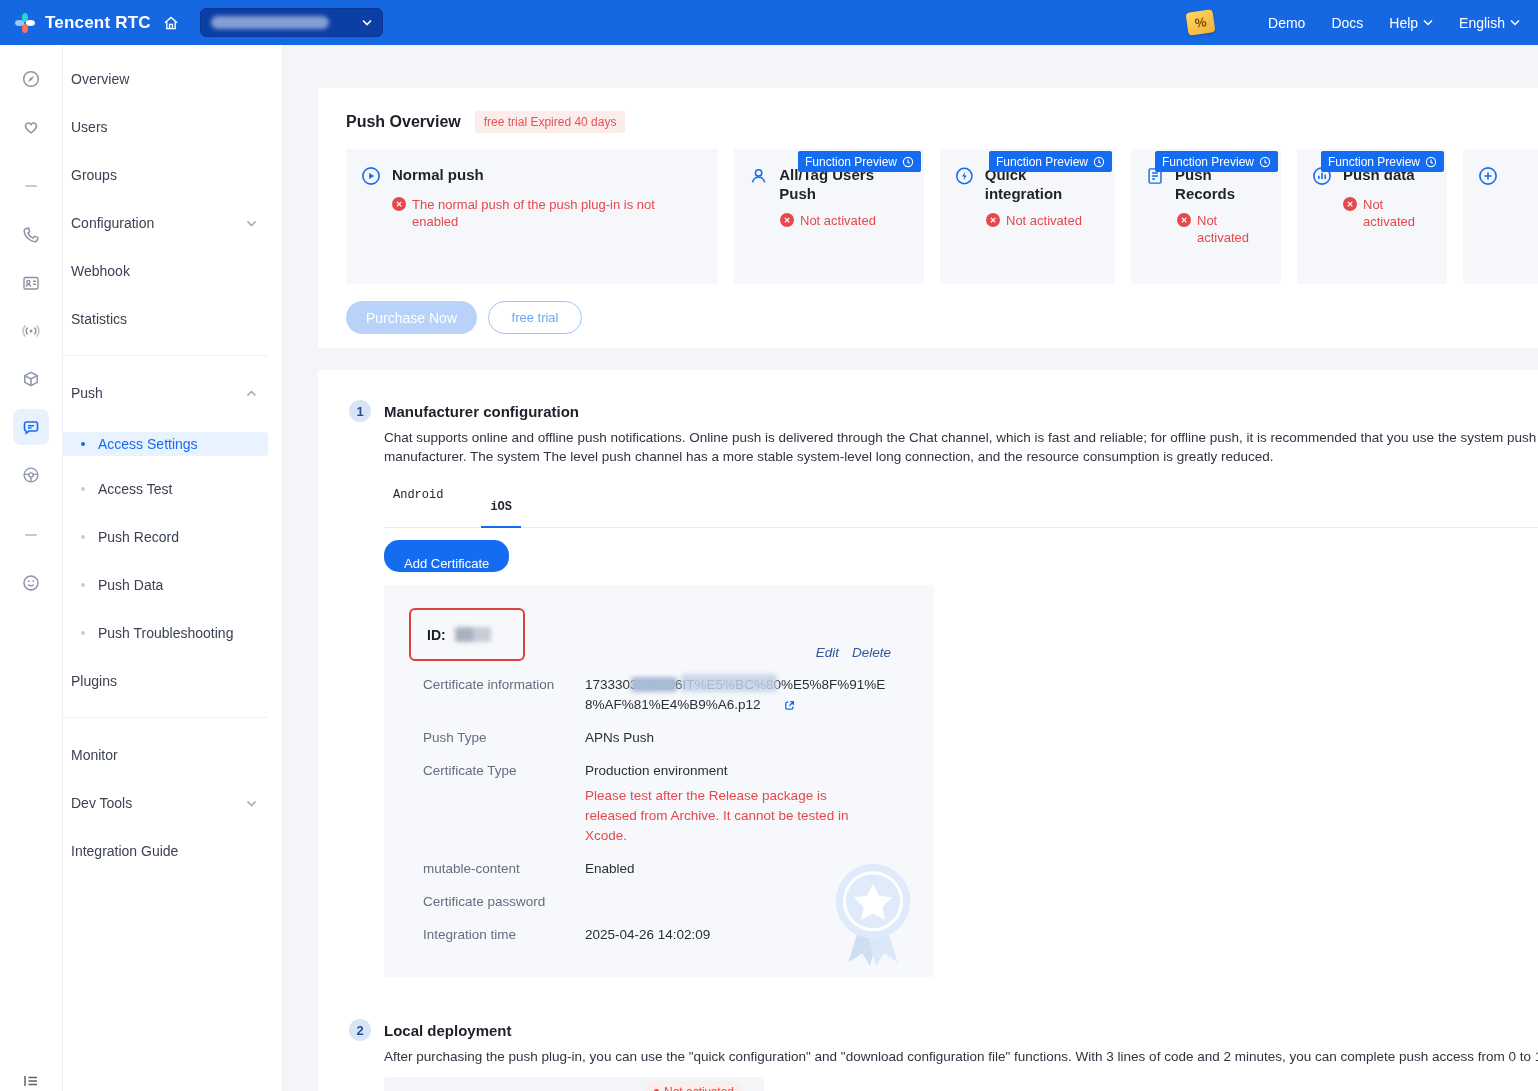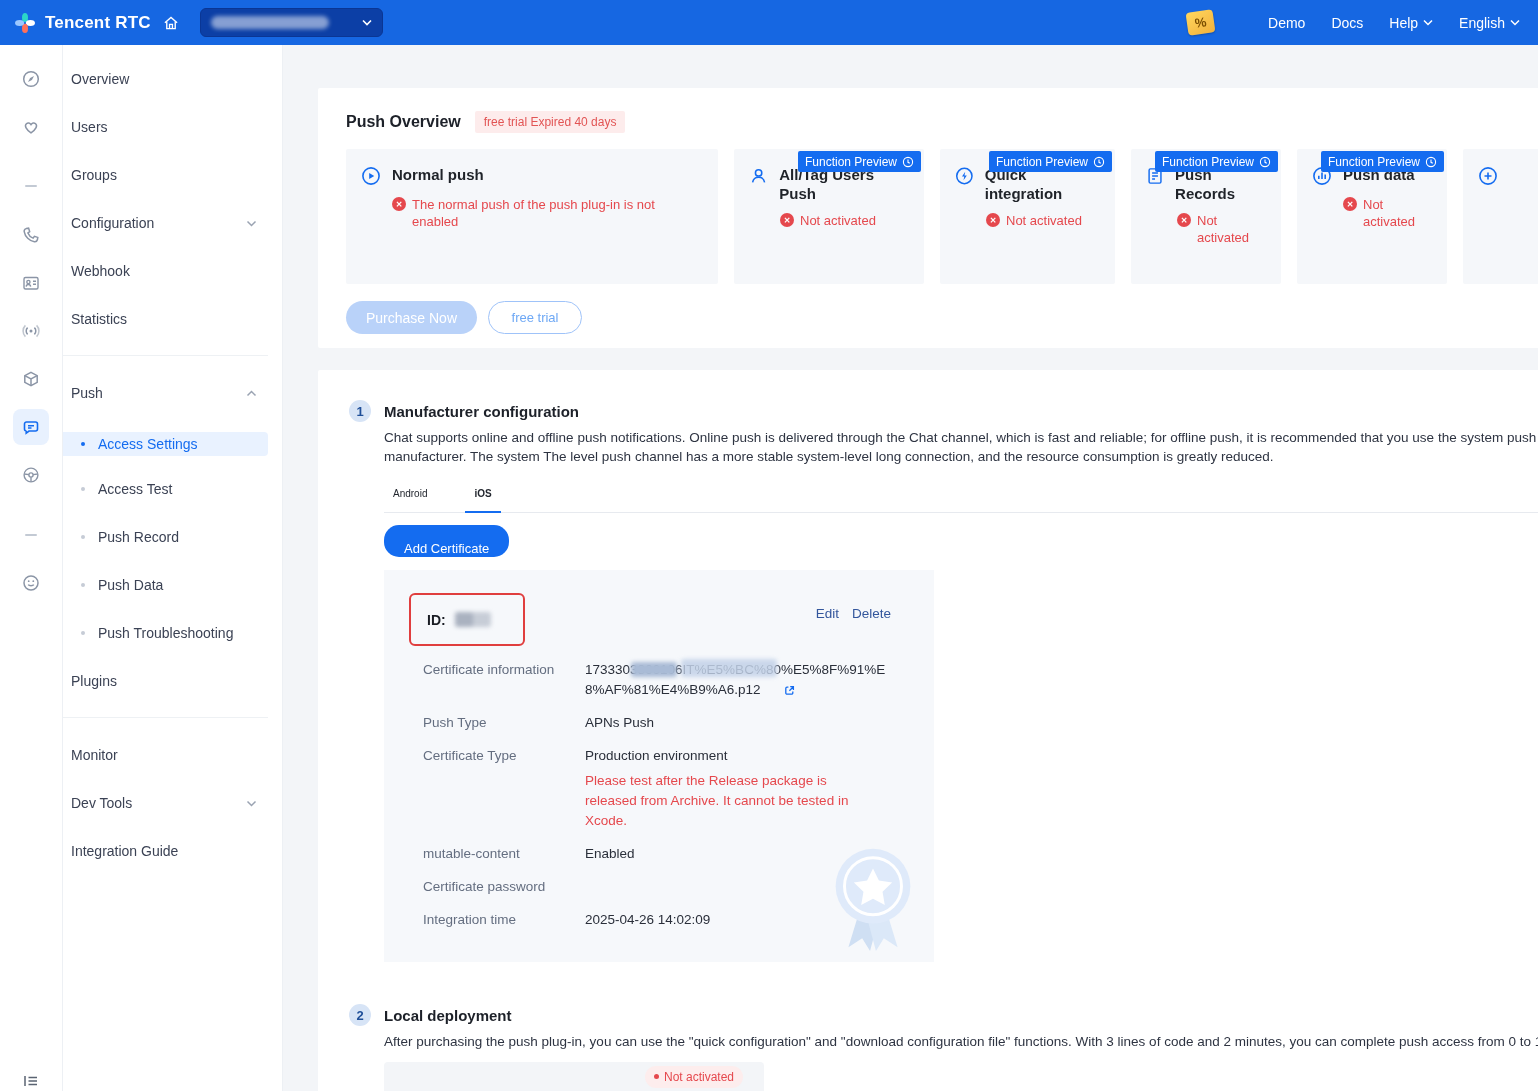--- a/index.html
+++ b/index.html
@@ -52,30 +52,30 @@
   .ov-buttons { display:flex; margin-top:17px; gap:11px; }
   .btn-purchase { width:131px; height:33px; border-radius:17px; background:#b9d2f9; color:#fff; border:none; font-size:14px; cursor:pointer; }
   .btn-trial { width:94px; height:33px; border-radius:17px; background:#fff; border:1px solid #9fc3f9; color:#6ea8f5; font-size:13px; cursor:pointer; }
 
   .config-card { left:20px; top:325px; width:1440px; height:905px; padding:30px 0 0 31px; }
   .step-row { display:flex; align-items:center; gap:13px; height:22px; }
   .step-circle { width:22px; height:22px; border-radius:50%; background:#d7e4f6; color:#1f4f99; font-size:13px; font-weight:700; display:flex; align-items:center; justify-content:center; }
   .step-title { font-size:15px; font-weight:700; color:#1d2129; }
   .step-desc { margin:7px 16px 0 35px; font-size:13.5px; color:#2e3442; line-height:18.5px; max-width:1360px; }
   .tabs { margin:22px 0 0 35px; width:1374px; border-bottom:1px solid #e7eaef; display:flex; gap:29px; }
-  .tab { font-size:10px; padding:0 9px 12px; color:#22262e; cursor:pointer; }
-  .tab.active { font-weight:700; border-bottom:2px solid #146cf0; margin-bottom:-1px; }
+  .tab { font-size:12px; padding:0 9px 12px; color:#22262e; cursor:pointer;font-family:Liberation Mono, monospace; }
+  .tab.active { font-weight:700; border-bottom:2px solid #146cf0; margin-bottom:-1px;margin-top:12px; }
   .add-cert { display:block; margin:12px 0 0 35px; height:30px; padding:16px 20px; border-radius:15px; background:#146cf0; color:#fff; font-size:13px; border:none; cursor:pointer; }
 
   .cert-panel { position:relative; margin:13px 0 0 35px; width:550px; height:392px; background:#f6f8fb; }
   .id-box { position:absolute; left:25px; top:23px; width:116px; height:53px; border:2px solid #e03e3e; border-radius:6px; display:flex; align-items:center; padding-left:16px; gap:9px; }
   .id-label { font-size:14px; font-weight:700; color:#1a1d24; }
   .id-blob { width:36px; height:15px; background:#c7cdd7; border-radius:3px; filter:blur(2px); position:relative; }
   .id-blob::before { content:""; position:absolute; left:0; top:0; width:18px; height:15px; background:#aab2c0; border-radius:3px; }
-  .cert-actions { position:absolute; top:36px; right:43px; display:flex; gap:13px; font-size:13.5px; color:#33569c; }
+  .cert-actions { position:absolute; top:60px; right:43px; display:flex; gap:13px; font-size:13.5px; color:#33569c;font-style:italic; }
   .cert-actions span { cursor:pointer; }
   .cert-rows { position:absolute; left:39px; top:90px; right:16px; font-size:13.5px; }
   .crow { display:flex; margin-bottom:13px; }
   .crow .lbl { width:162px; flex-shrink:0; color:#646e80; line-height:20px; }
   .crow .val { color:#2a2f3a; line-height:20px; }
   .cert-link { position:relative; color:#146cf0; line-height:20px; max-width:300px; }
   .cert-link .l2 { display:flex; align-items:center; gap:22px; }
   .blob1 { position:absolute; left:46px; top:2px; width:46px; height:15px; background:#a9bbd6; border-radius:3px; filter:blur(2px); }
   .blob2 { position:absolute; left:96px; top:-1px; width:96px; height:18px; background:#c3d2e8; opacity:.85; border-radius:3px; filter:blur(2px); }
   .cert-note { margin-top:5px; color:#e5484d; max-width:285px; line-height:20px; }

